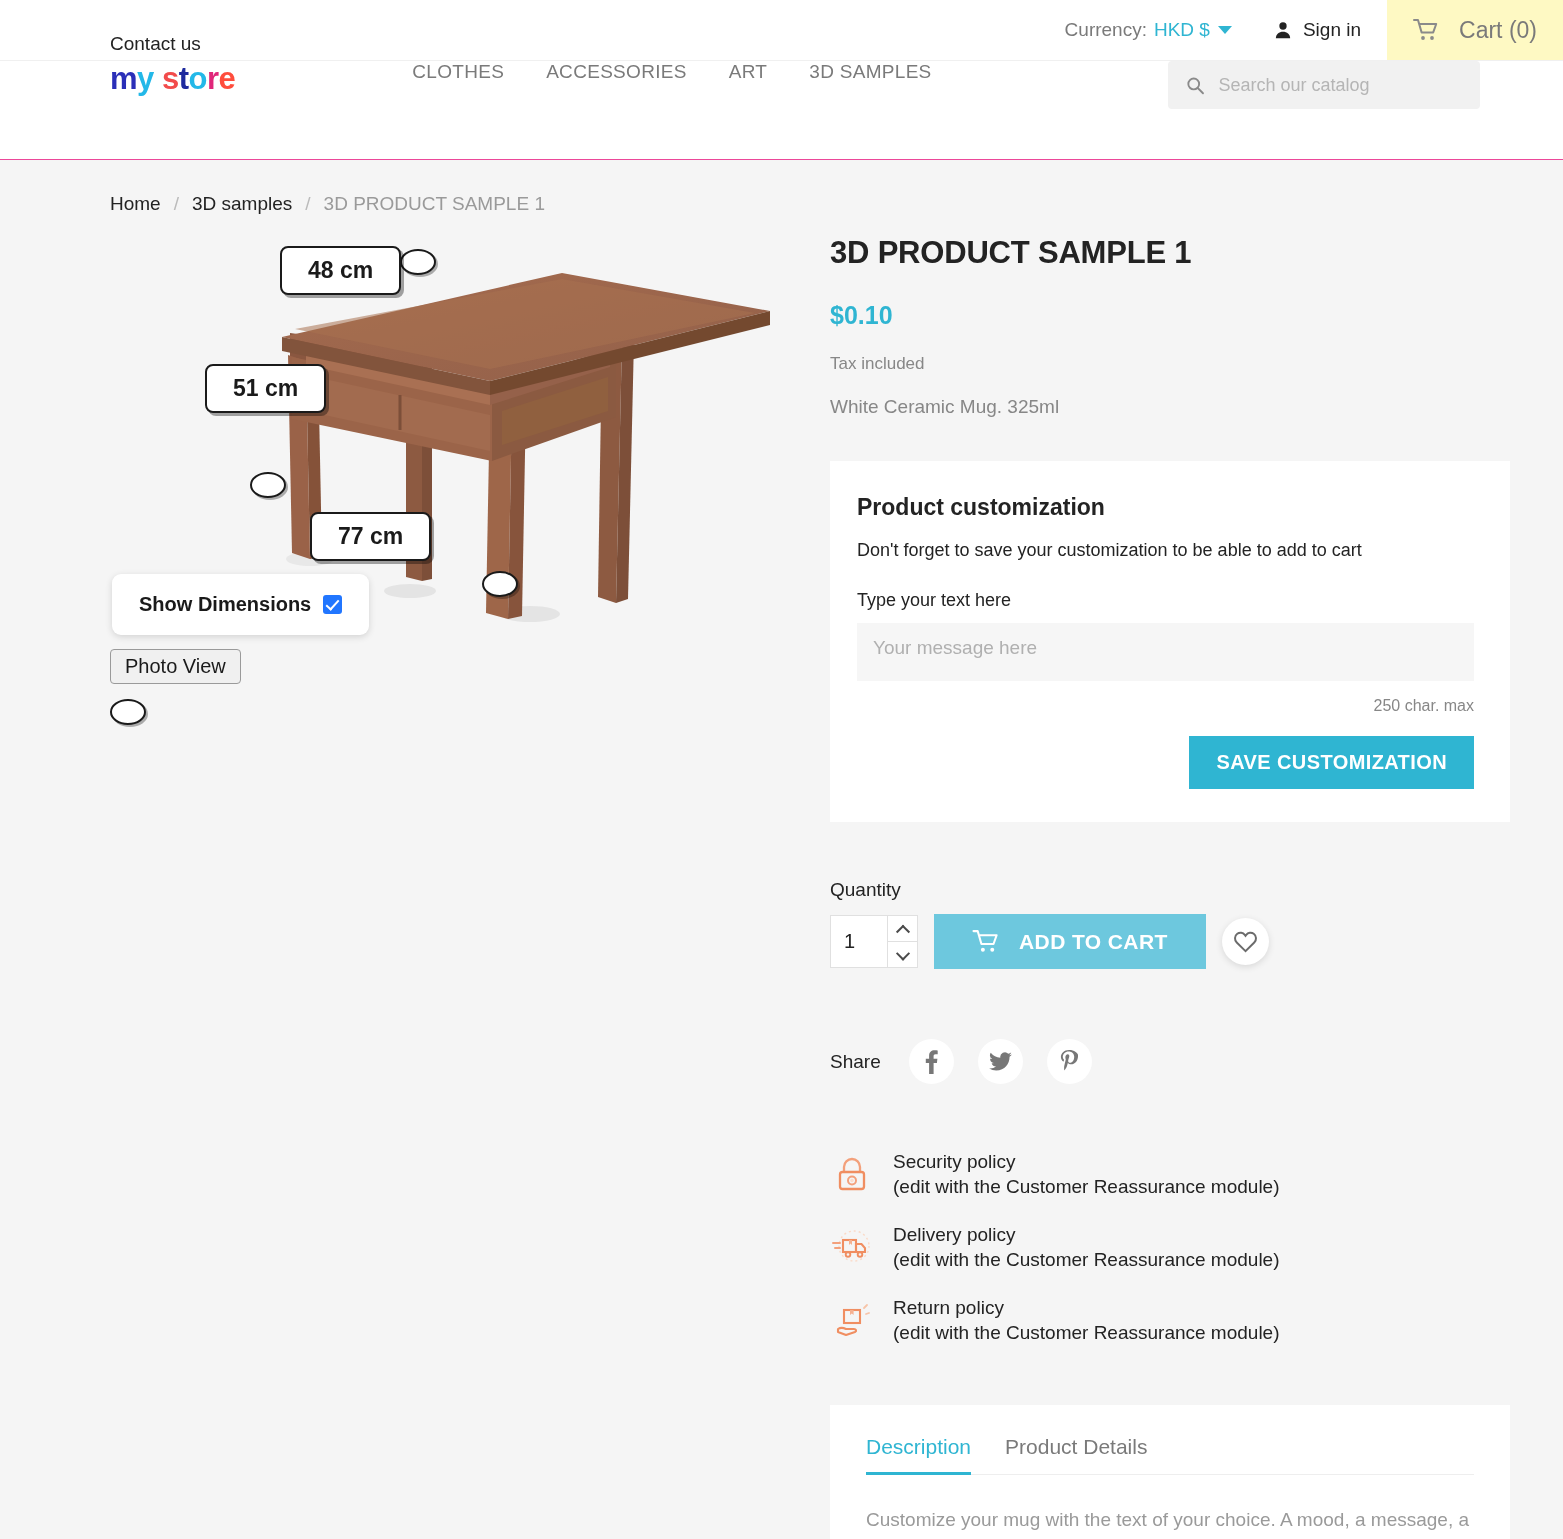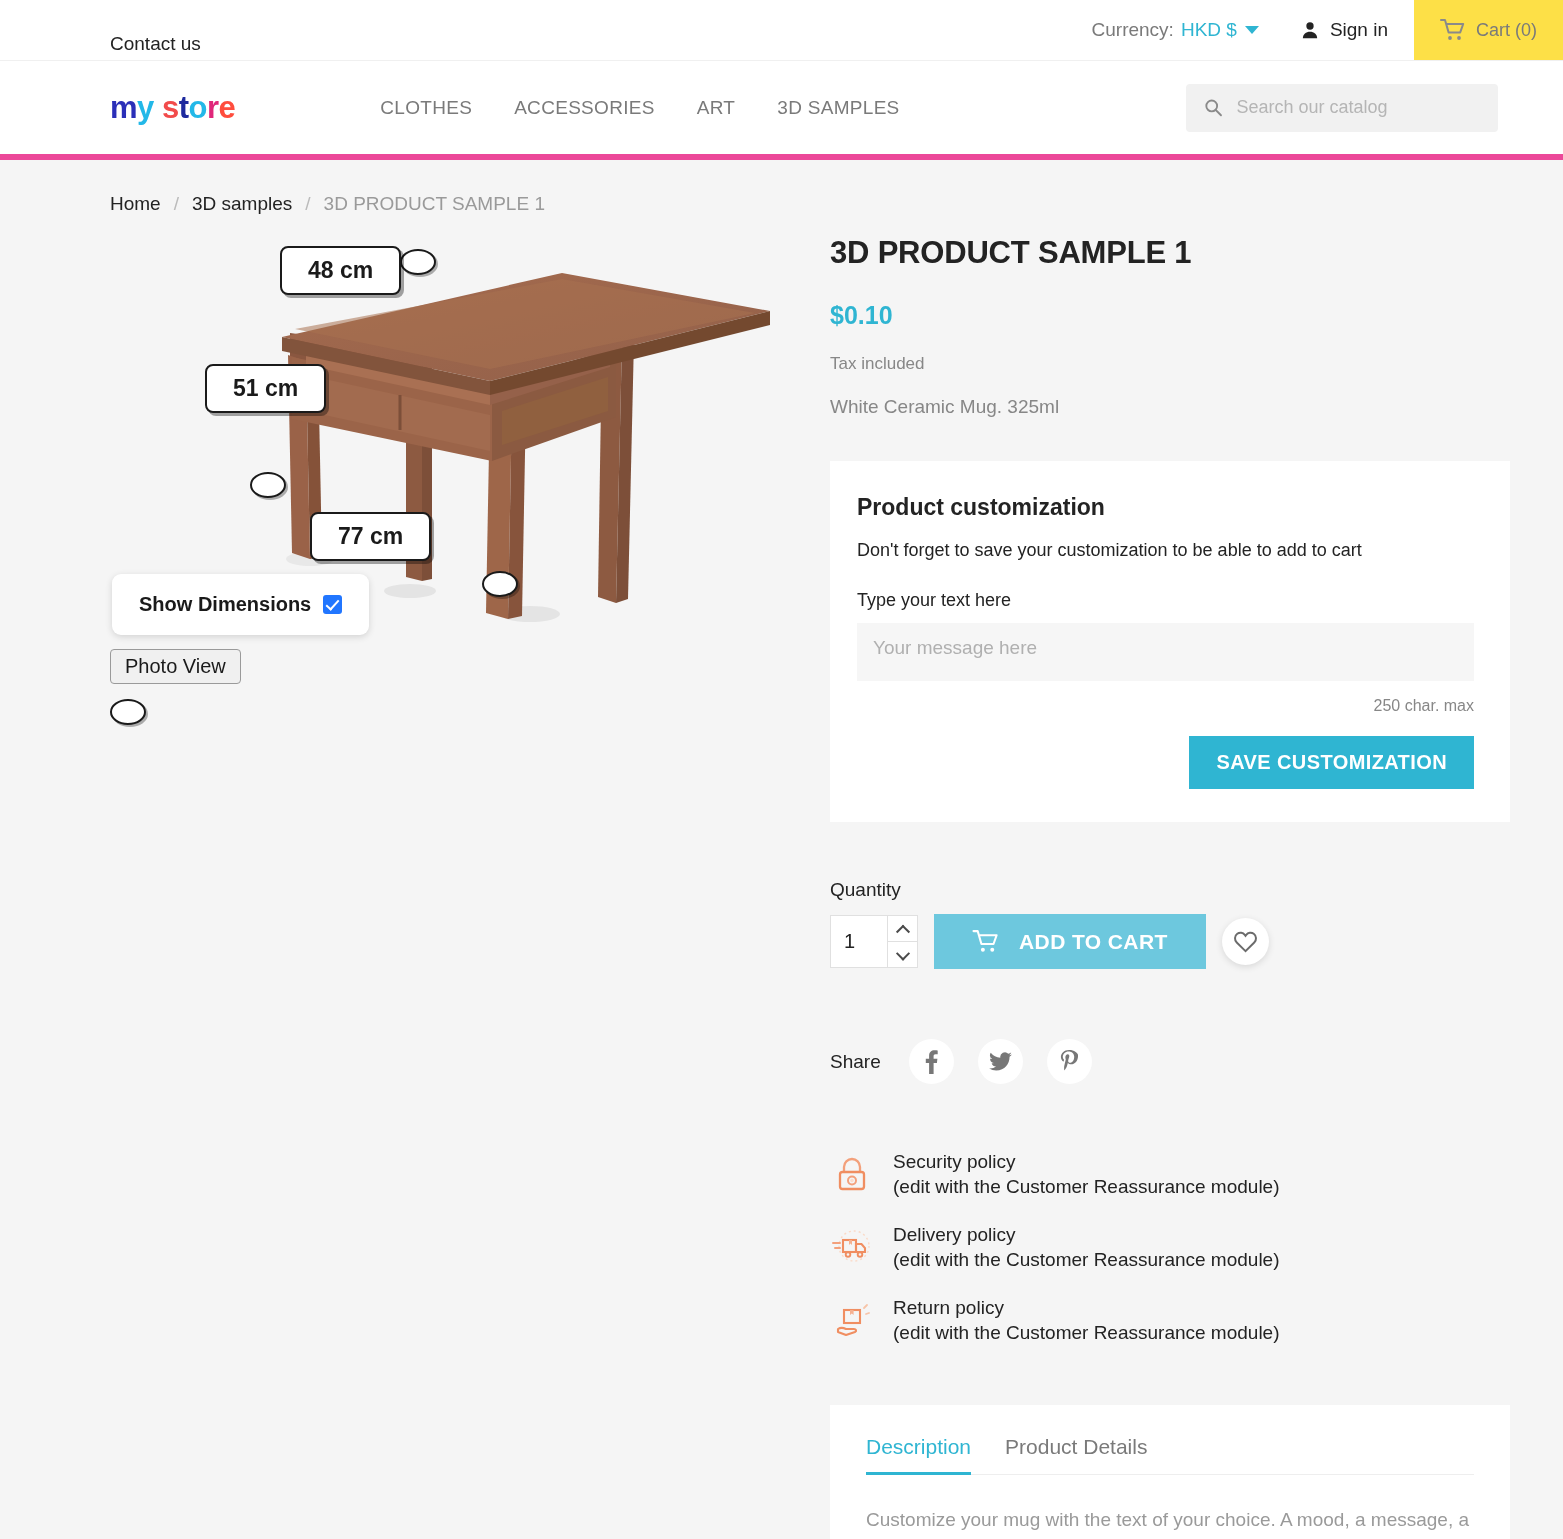--- a/index.html
+++ b/index.html
@@ -33,50 +33,51 @@
   .caret-down {
     width: 0; height: 0; margin-left: 8px;
     border-left: 7px solid transparent; border-right: 7px solid transparent;
     border-top: 8px solid #2fb5d2;
   }
   .signin-block {
     display: flex; align-items: center; gap: 9px;
     font-size: 19px; color: #232323; padding: 0 26px; cursor: pointer;
   }
   .cart-block {
-    display: flex; align-items: center; gap: 10px;
-    font-size: 18px; color: #7a7a7a;
-    padding: 0 26px; background: #fde047; cursor: pointer;
+    display: flex; align-items: center; gap: 20px;
+    font-size: 23px; color: #7a7a7a;
+    padding: 0 26px; background: #fef9c3; cursor: pointer;
   }
 
   
   .header {
     height: 99px; background: #fff;
-    display: flex; align-items: center;
-    border-bottom: 6px solid #ec4899;
+    display: flex; 
+    border-bottom: 1px solid #ec4899;
+    gap: 32px;
   }
   .logo {
     margin-left: 110px; font-size: 31px; font-weight: 700;
     letter-spacing: -0.5px; cursor: pointer; white-space: nowrap;
   }
   .logo .l1 { color: #2b2fb8; }
   .logo .l2 { color: #23b8e8; }
   .logo .l3 { color: #e0277a; }
   .logo .l4 { color: #f24b4b; }
   .logo .l5 { color: #1e2a9e; }
   .logo .l6 { color: #ff4d3d; }
   .logo .l7 { color: #23b8e8; }
 
   .nav { display: flex; gap: 42px; margin-left: 145px; }
   .nav-item {
     font-size: 19px; color: #7a7a7a; letter-spacing: 0.3px;
     cursor: pointer; white-space: nowrap;
   }
   .search-wrap {
-    margin-left: auto; margin-right: 65px;
+    margin-left: auto; margin-right: 83px;
     width: 312px; height: 48px; background: #f1f1f1;
     border-radius: 4px; display: flex; align-items: center;
     padding: 0 18px; gap: 14px; cursor: text;
   }
   .search-input {
     border: none; background: transparent; outline: none;
     font-size: 18px; color: #878787;
     font-family: "Liberation Sans", sans-serif; width: 100%;
   }
   .search-input::placeholder { color: #b5b5b5; }

